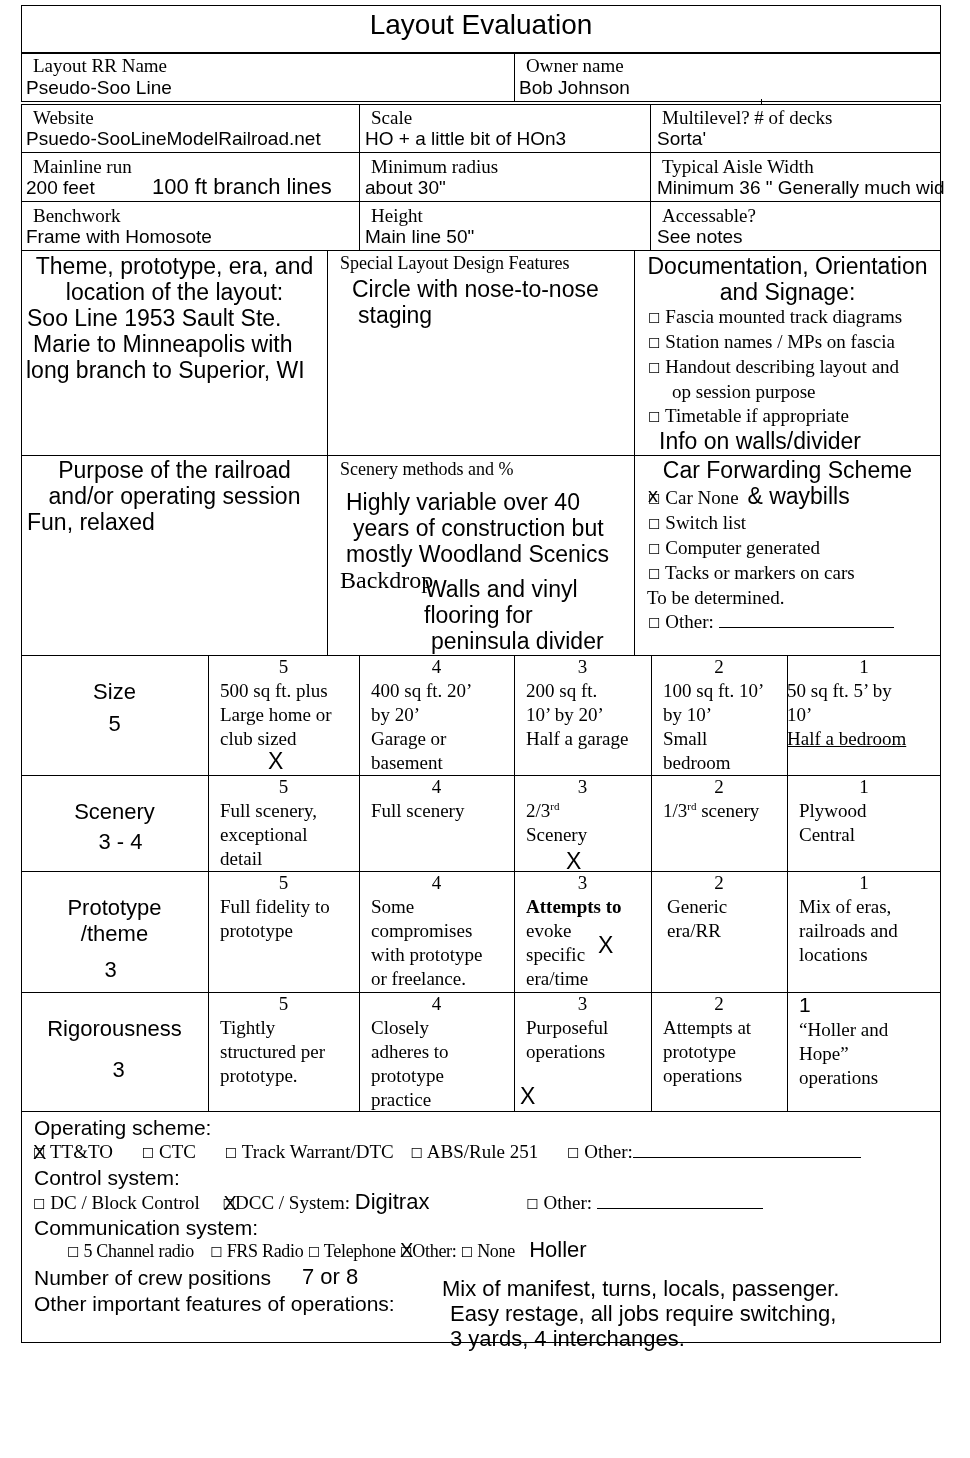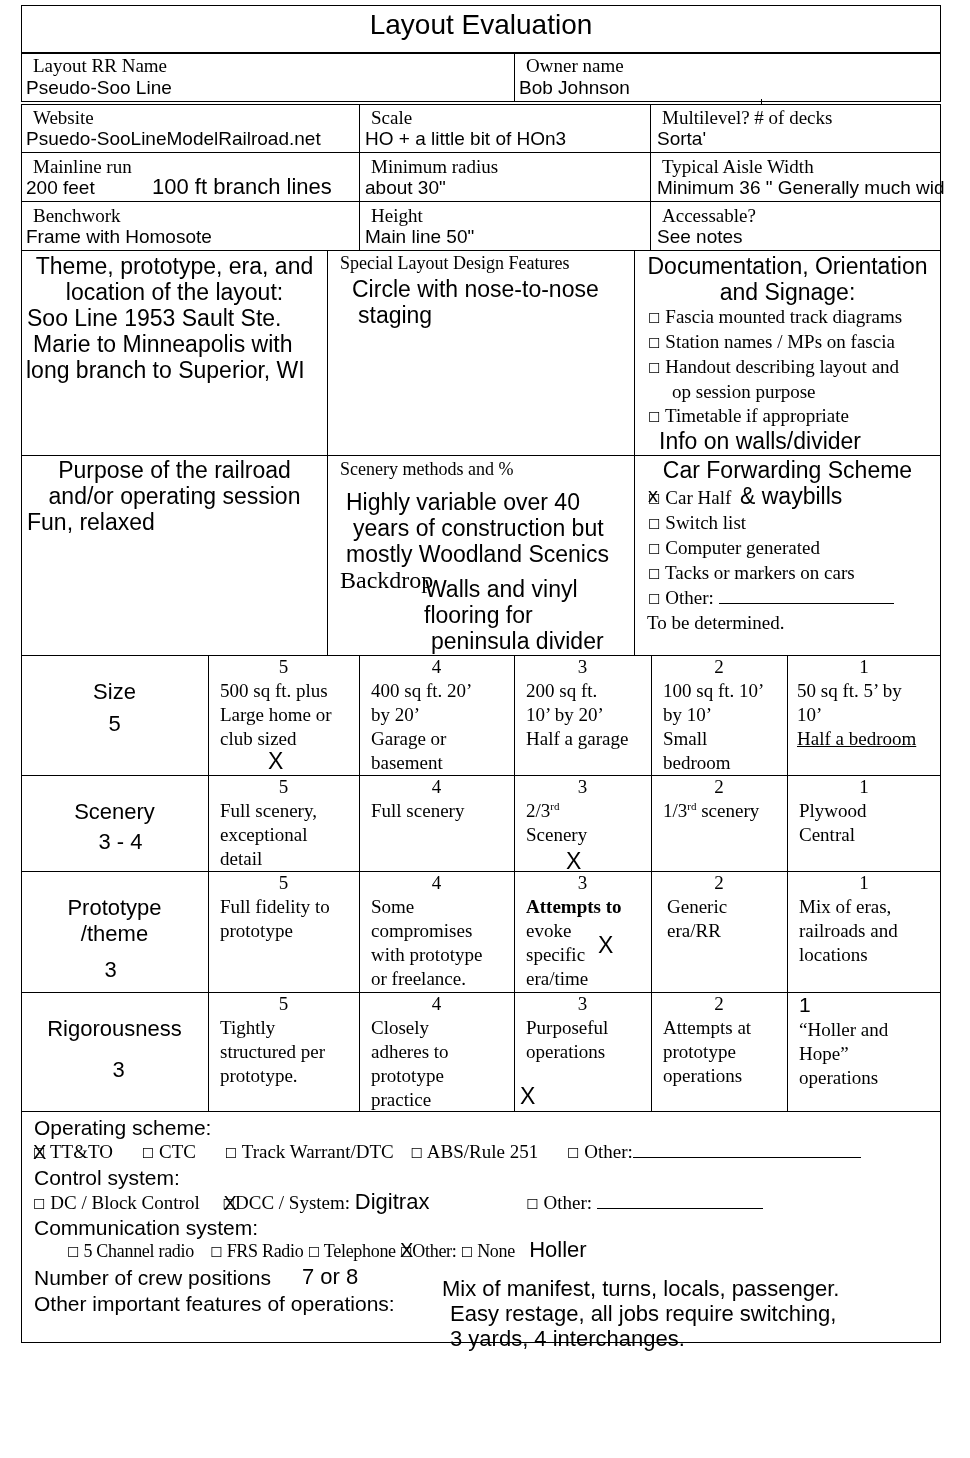--- a/index.html
+++ b/index.html
@@ -136,28 +136,28 @@
   <div style="padding-left:1px;">Walls and vinyl</div>
   <div>flooring for</div>
   <div style="padding-left:7px;">peninsula divider</div>
 </div>
 
 <div class="abs big" style="left:636px; top:457px; width:303px; text-align:center;">Car Forwarding Scheme</div>
 <div class="abs serif" style="left:648px; top:483px; font-size:19px; line-height:24px; white-space:nowrap;">
   <div style="position:relative;">
     <span class="cb">☐</span>
     <span class="abs xmark" style="left:0px; top:0px; font-size:20px;">x</span>
-    <span>Car Half</span>
+    <span>Car None</span>
     <span class="big" style="margin-left:4px;">&amp; waybills</span>
   </div>
   <div><span class="cb">☐</span> <span>Switch list</span></div>
   <div><span class="cb">☐</span> <span>Computer generated</span></div>
   <div><span class="cb">☐</span> <span>Tacks or markers on cars</span></div>
+  <div style="margin-left:-1px;">To be determined.</div>
   <div><span class="cb">☐</span> <span>Other:</span> <span class="uline" style="width:175px;"></span></div>
-  <div style="margin-left:-1px;">To be determined.</div>
 </div>
 
 <div id="ratings">
     <div>
       <div class="abs rowhead" style="left: 21px; width: 187px; top: 679px;">
         <div>Size</div>
         <div style="margin-top: 6px;">5</div>
       </div>
       <div class="abs" style="left: 208px; top: 657px; width: 151px; height: 118px;">
         <div class="num">5</div>
@@ -189,21 +189,21 @@
         <div class="num">2</div>
         <div class="cell-text" style="padding-left: 12px; padding-top: 2px;">
           <div style="white-space: nowrap;">100 sq ft. 10’</div>
           <div style="white-space: nowrap;">by 10’</div>
           <div style="white-space: nowrap;">Small</div>
           <div style="white-space: nowrap;">bedroom</div>
         </div>
       </div>
       <div class="abs" style="left: 787px; top: 657px; width: 154px; height: 118px;">
         <div class="num">1</div>
-        <div class="cell-text" style="padding-left: 10px; padding-top: 2px;">
+        <div class="cell-text" style="padding-left: 0; padding-top: 2px;">
           <div style="white-space: nowrap;">50 sq ft. 5’ by</div>
           <div style="white-space: nowrap;">10’</div>
           <div style="white-space: nowrap; text-decoration: underline;">Half a bedroom</div>
         </div>
       </div>
     </div>
     <div>
       <div class="abs rowhead" style="left: 21px; width: 187px; top: 799px;">
         <div>Scenery</div>
         <div style="margin-top: 4px; padding-left: 12px;">3 - 4</div>

